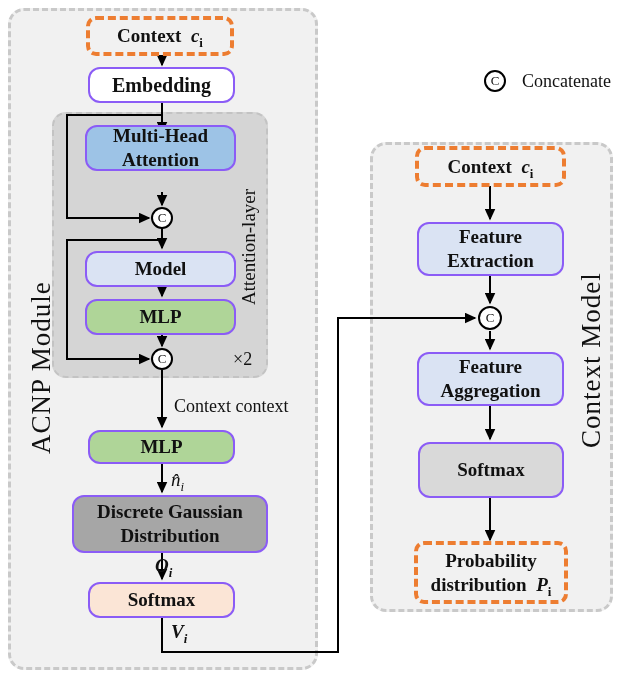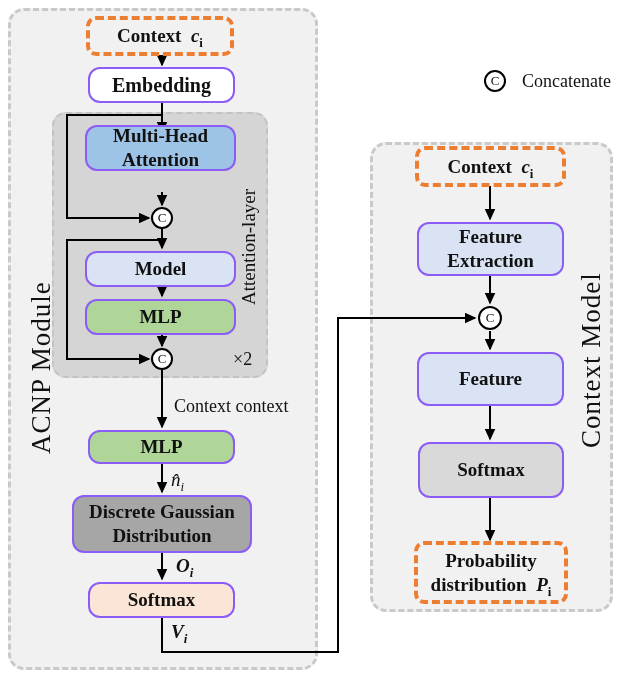--- a/index.html
+++ b/index.html
@@ -133,26 +133,26 @@
   <div class="flabel" style="left:174px;top:396px;">Context context</div>
 
   <div class="box fill-green" style="left:88px;top:430px;width:147px;height:34px;">
     <span>MLP</span>
   </div>
 
   <div class="mathlabel thin" style="left:171px;top:469px;">
     <span class="mvar">n̂</span><sub>i</sub>
   </div>
 
-  <div class="box fill-darkgray" style="left:72px;top:495px;width:180px;height:58px;text-align:right;">
+  <div class="box fill-darkgray" style="left:72px;top:495px;width:196px;height:58px;text-align:right;">
     <span>Discrete Gaussian</span>
     <span>Distribution</span>
   </div>
 
-  <div class="mathlabel" style="left:176px;top:555px;">
+  <div class="mathlabel" style="left:155px;top:555px;">
     <span class="mvar">O</span><sub>i</sub>
   </div>
 
   <div class="box fill-peach" style="left:88px;top:582px;width:147px;height:36px;">
     <span>Softmax</span>
   </div>
 
   <div class="mathlabel" style="left:171px;top:621px;">
     <span class="mvar">V</span><sub>i</sub>
   </div>
@@ -170,20 +170,21 @@
     <span>Feature</span>
     <span>Extraction</span>
   </div>
 
   <div class="concat" style="left:478px;top:306px;width:24px;height:24px;">
     <span>C</span>
   </div>
 
   <div class="box fill-lavender" style="left:417px;top:352px;width:147px;height:54px;">
     <span>Feature</span>
+    <span>Aggregation</span>
   </div>
 
   <div class="box fill-gray" style="left:418px;top:442px;width:146px;height:56px;">
     <span>Softmax</span>
   </div>
 
   <div class="box dashed-orange" style="left:414px;top:541px;width:154px;height:63px;">
     <span>Probability</span>
     <div>
       <span>distribution</span>&nbsp;

